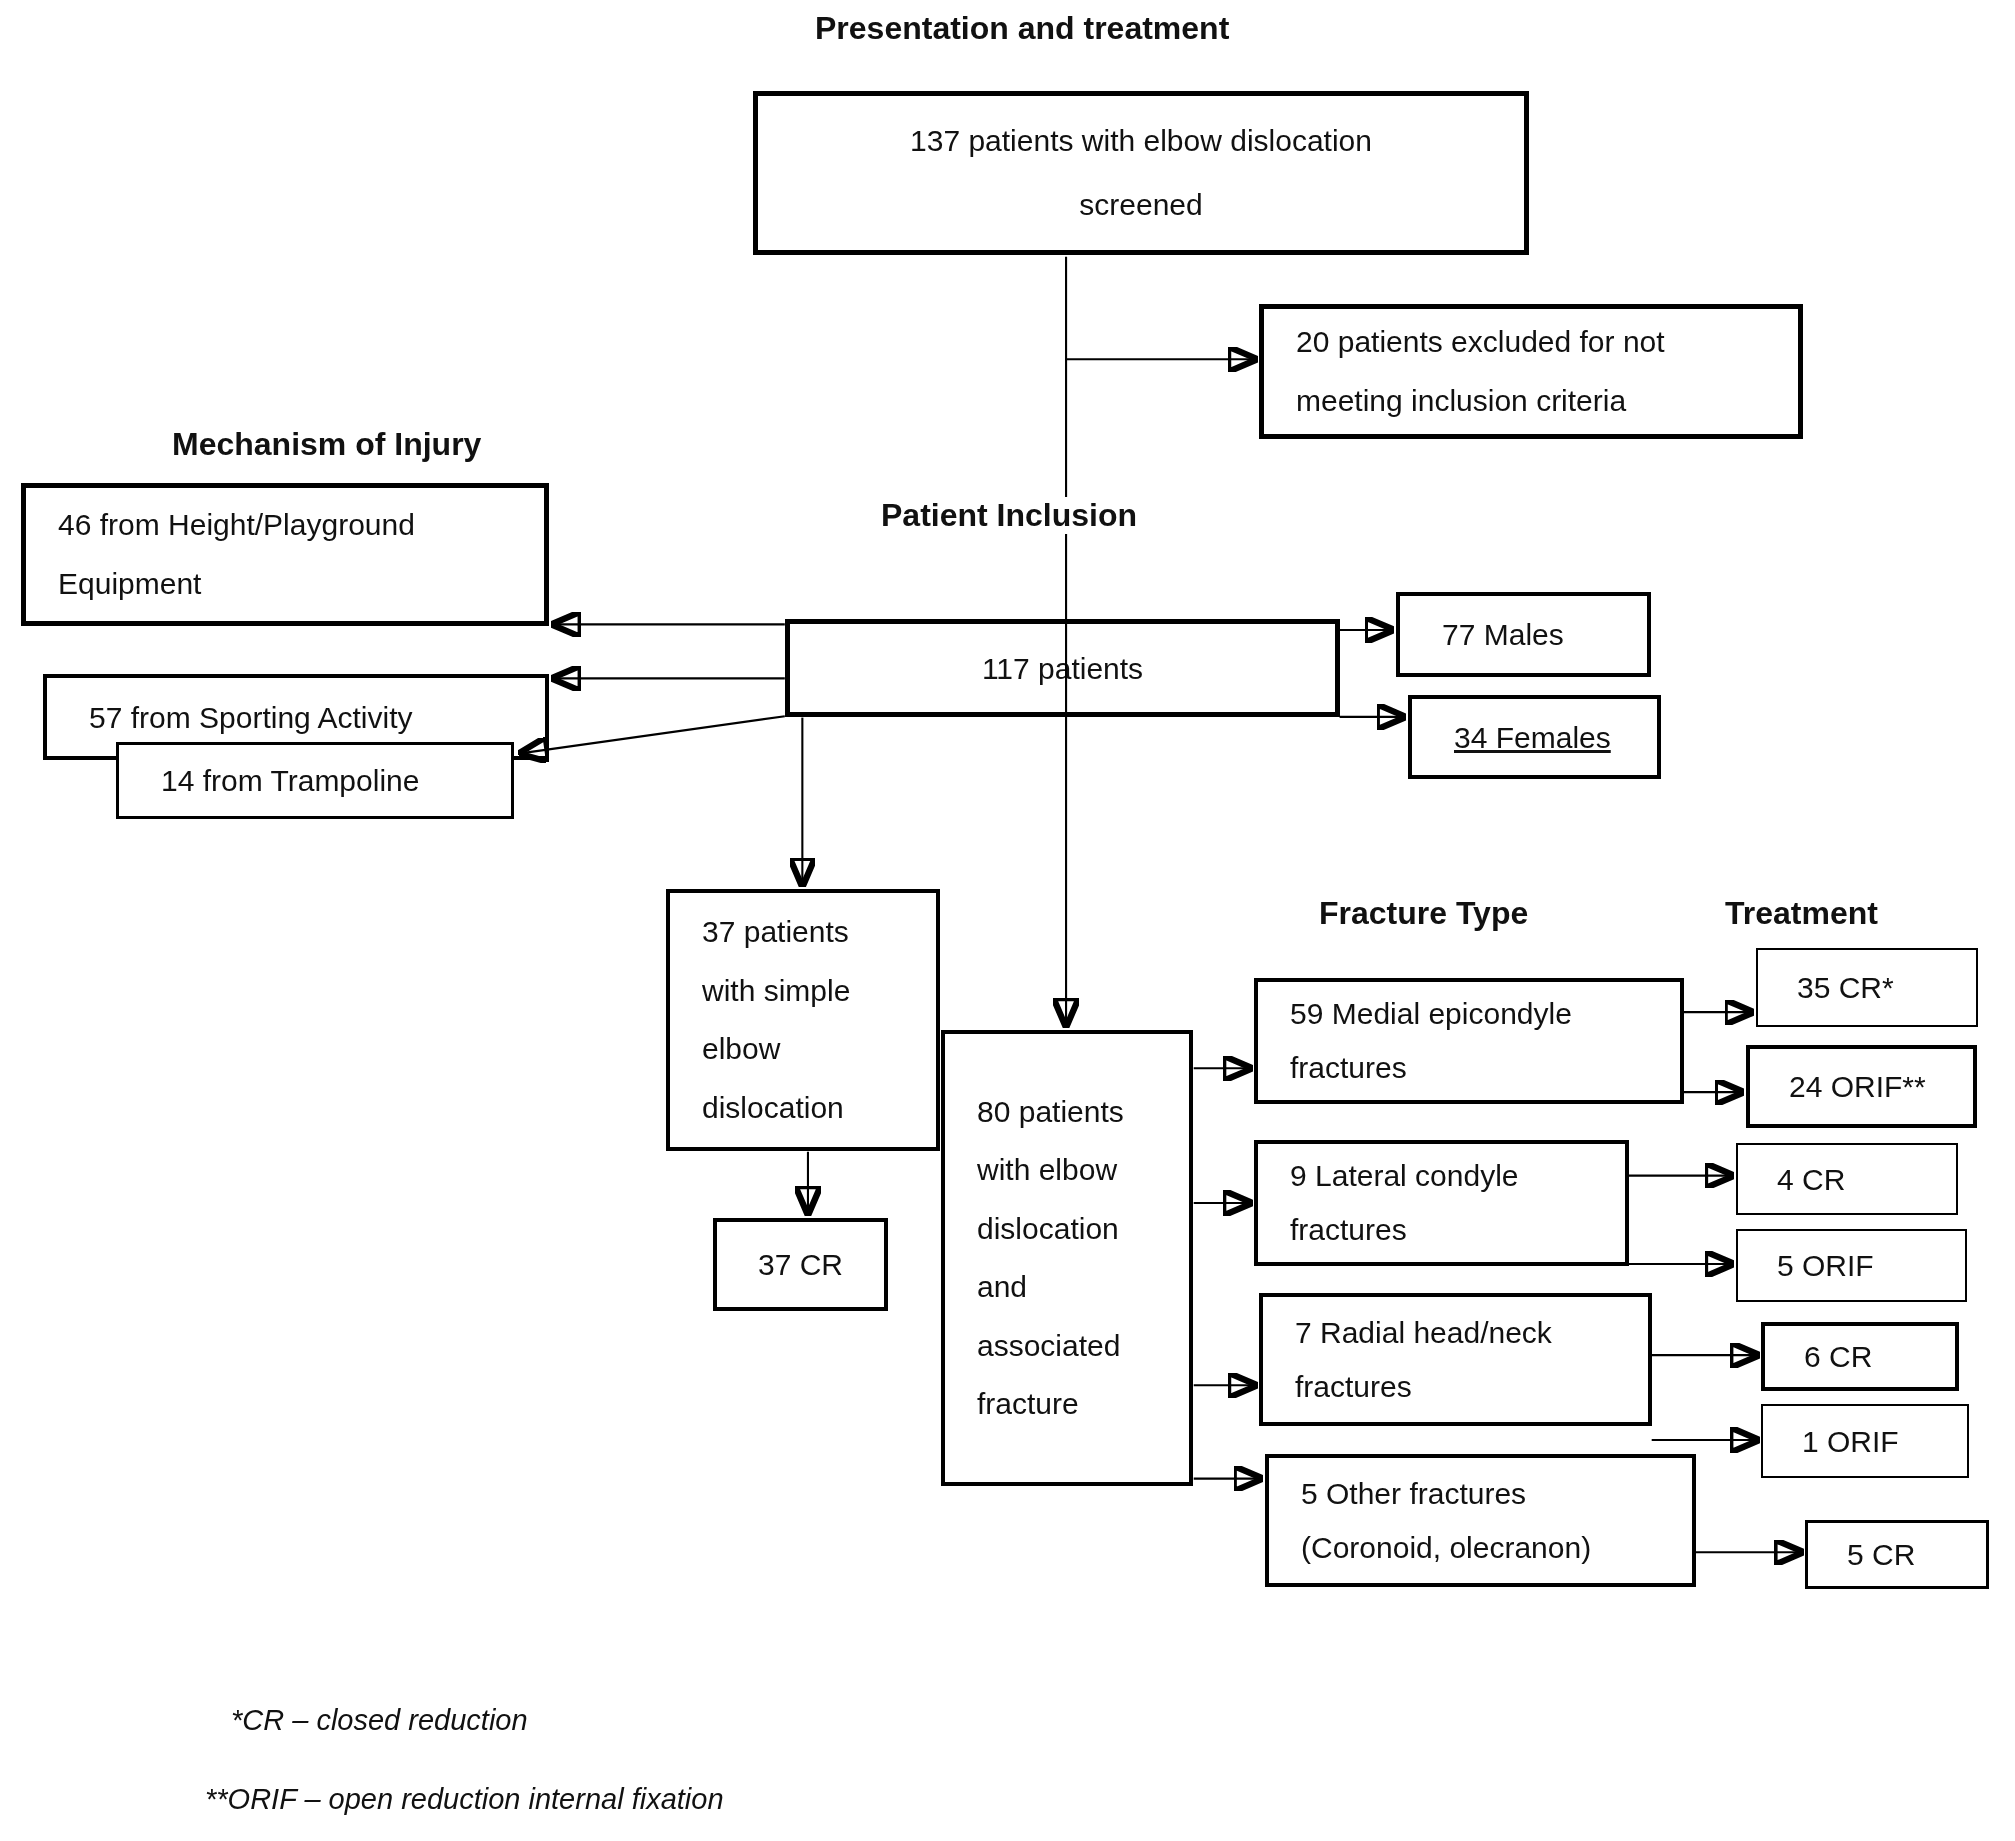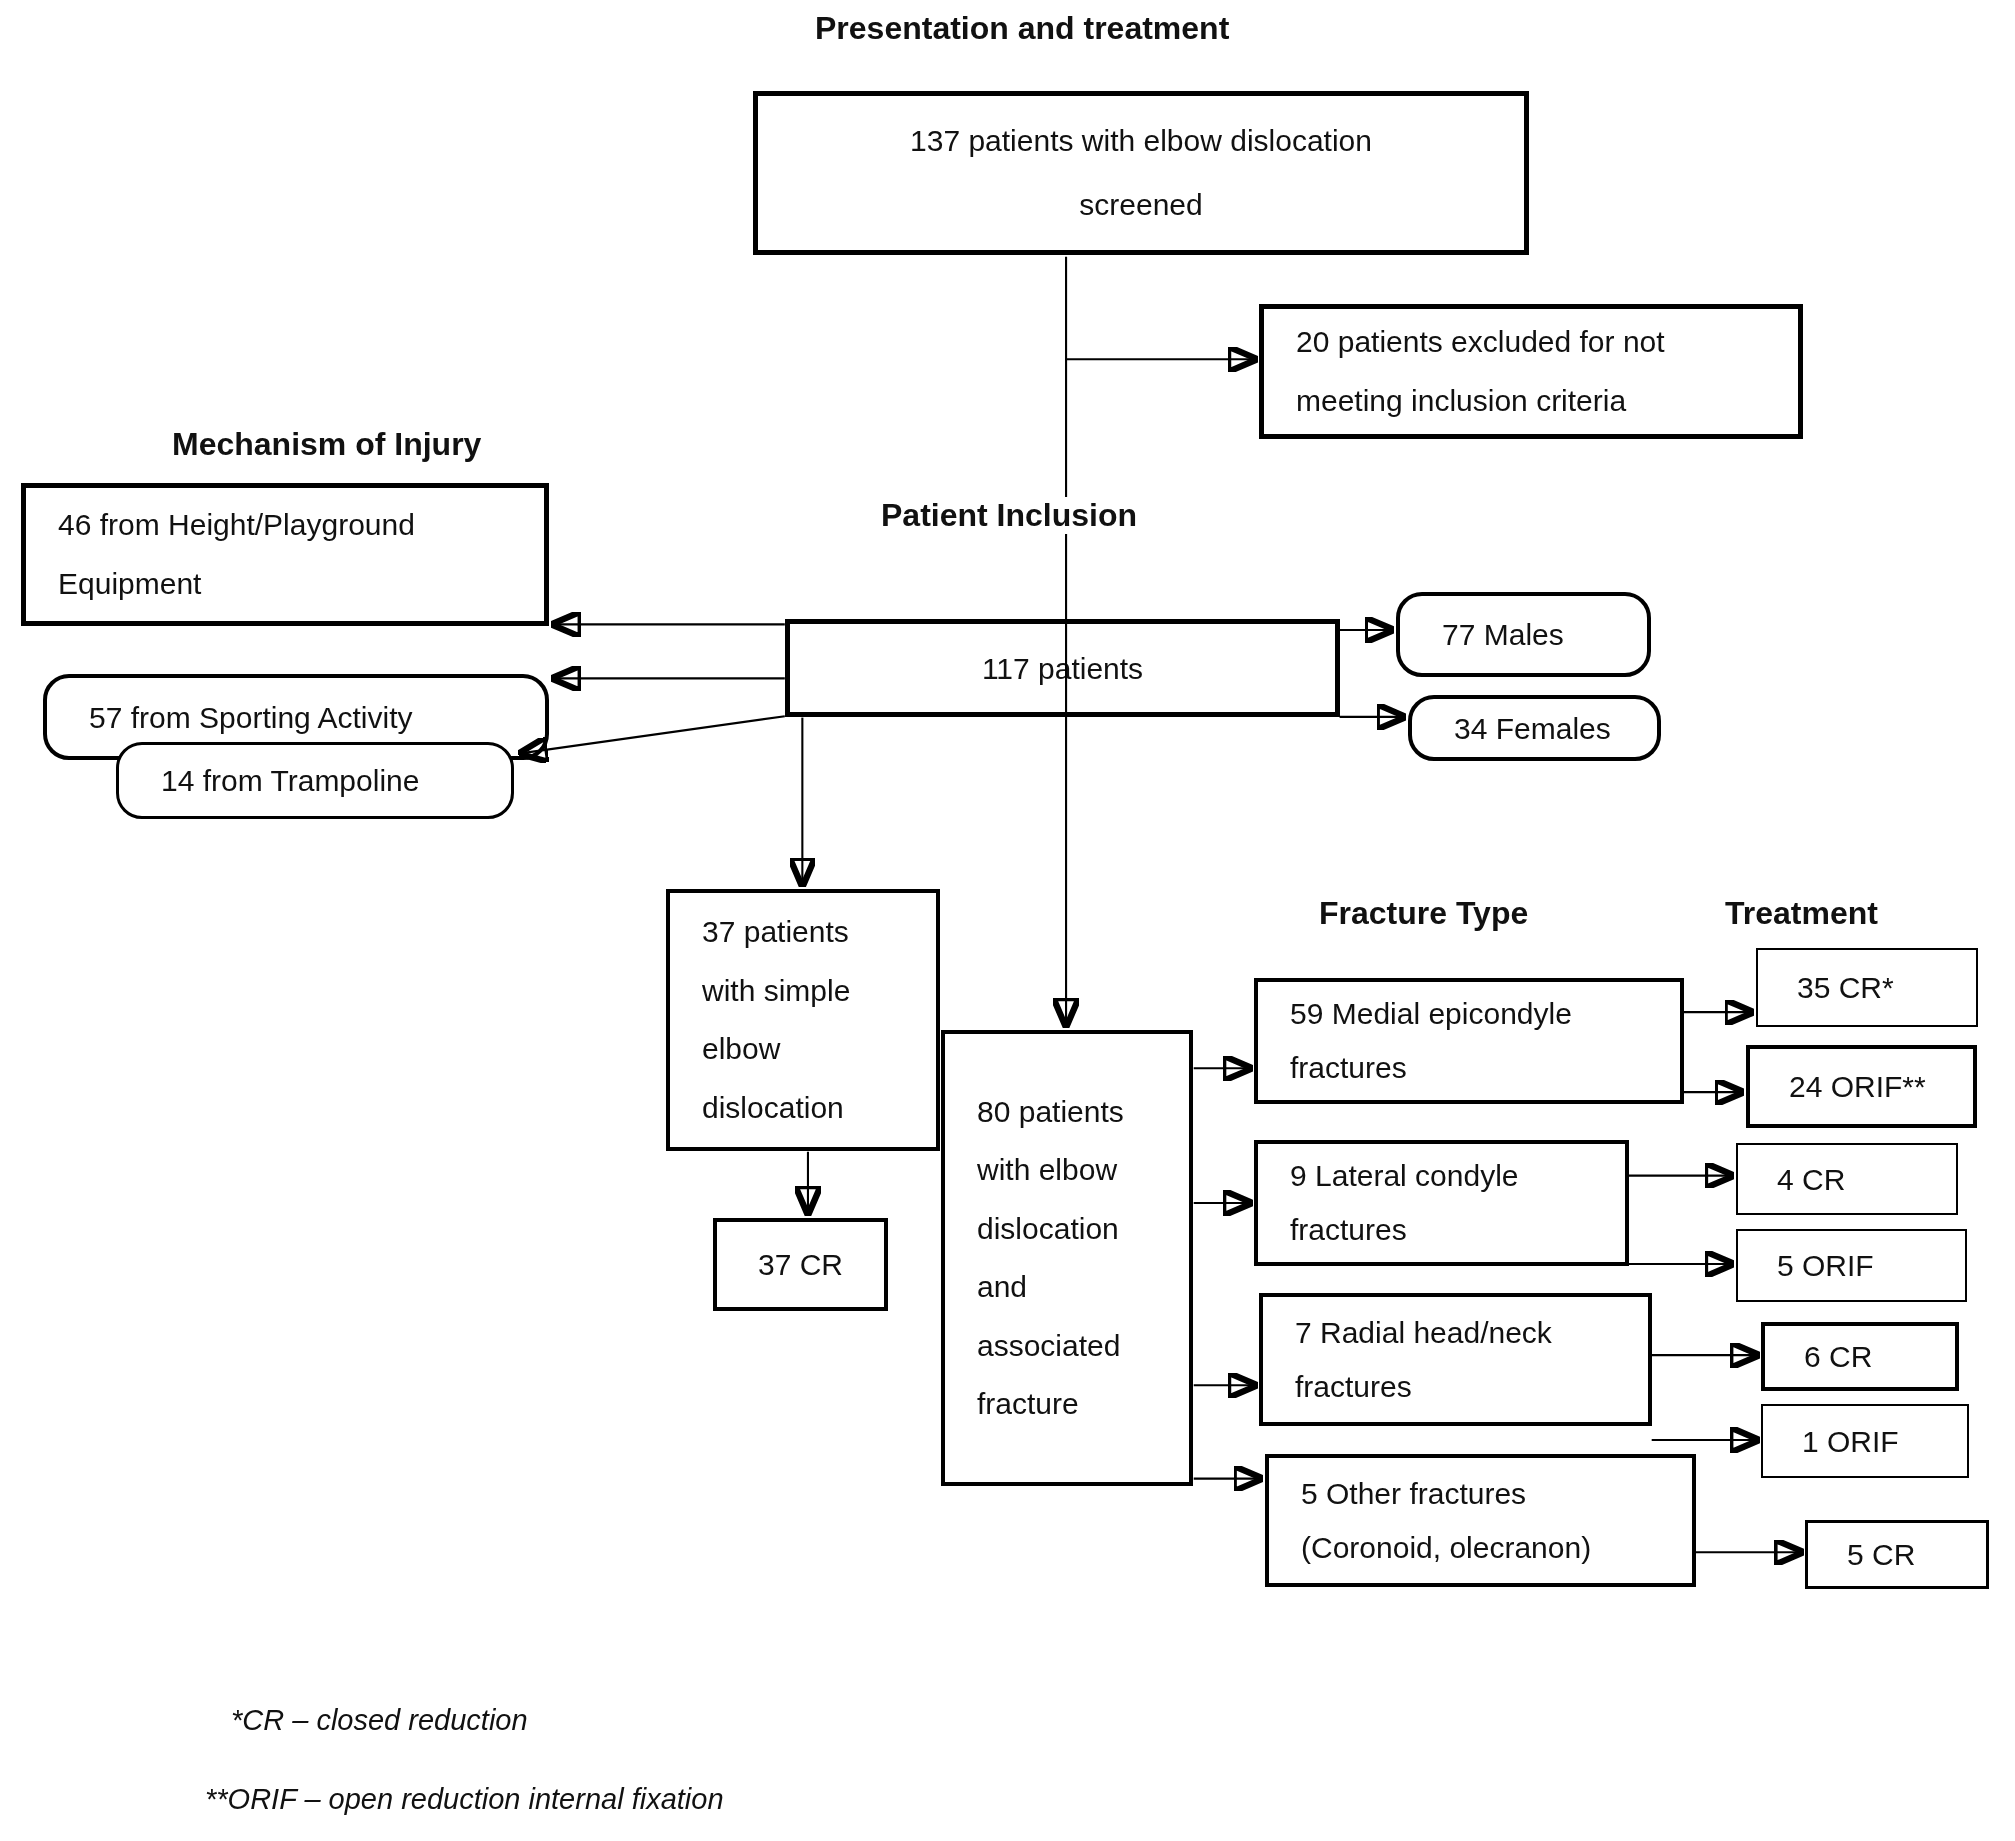--- a/index.html
+++ b/index.html
@@ -20,21 +20,21 @@
     display: flex;
     align-items: center;
     font-size: 30px;
     line-height: 1.9;
     z-index: 10;
   }
   .box span { white-space: pre-line; display: block; }
   .center { justify-content: center; text-align: center; }
   .pad    { padding-left: 32px; padding-right: 12.6px; }
   .pad55  { padding-left: 39px; padding-right: 9.8px; }
-  .pad60  { padding-left: 42px; padding-right: 15px; border-radius: 26px; }
+  .pad60  { padding-left: 42px; padding-right: 15px; }
   .b8 { border-width: 5.6px; }
   .b6 { border-width: 4.2px; }
   .b5 { border-width: 3.5px; }
   .b3 { border-width: 2.1px; }
   .multi { line-height: 1.95; }
   .hdr {
     position: absolute;
     font-weight: bold;
     font-size: 32px;
     text-align: left;
@@ -94,21 +94,21 @@
   </div>
 
   <div class="box b8 center" style="left:785px; top:619px; width:555px; height:98px;">
     <span>117 patients</span>
   </div>
 
   <div class="box pad60" style="left:1396px; top:592px; width:255px; height:85px;">
     <span>77 Males</span>
   </div>
 
-  <div class="box pad60" style="left:1408px; top:695px; width:253px; height:66px;">
+  <div class="box pad60" style="left:1408px; top:695px; width:253px; height:84px;text-decoration:underline;">
     <span>34 Females</span>
   </div>
 
   <div class="box pad multi" style="left:666px; top:889px; width:274px; height:262px;">
     <span>37 patients
 with simple
 elbow
 dislocation</span>
   </div>
 

